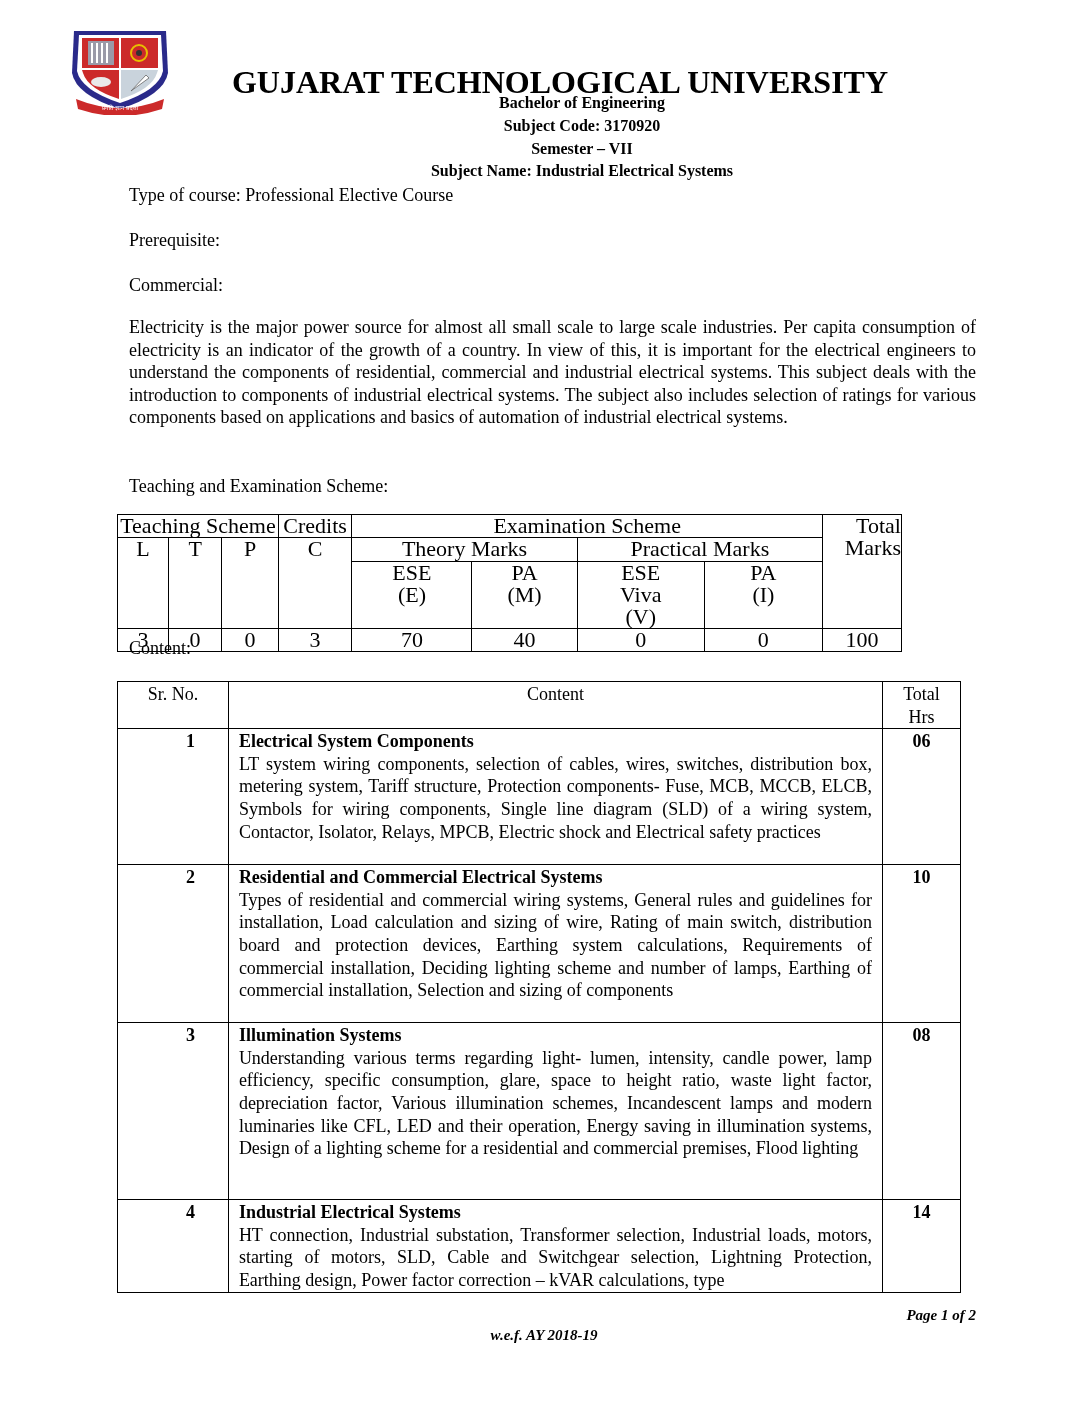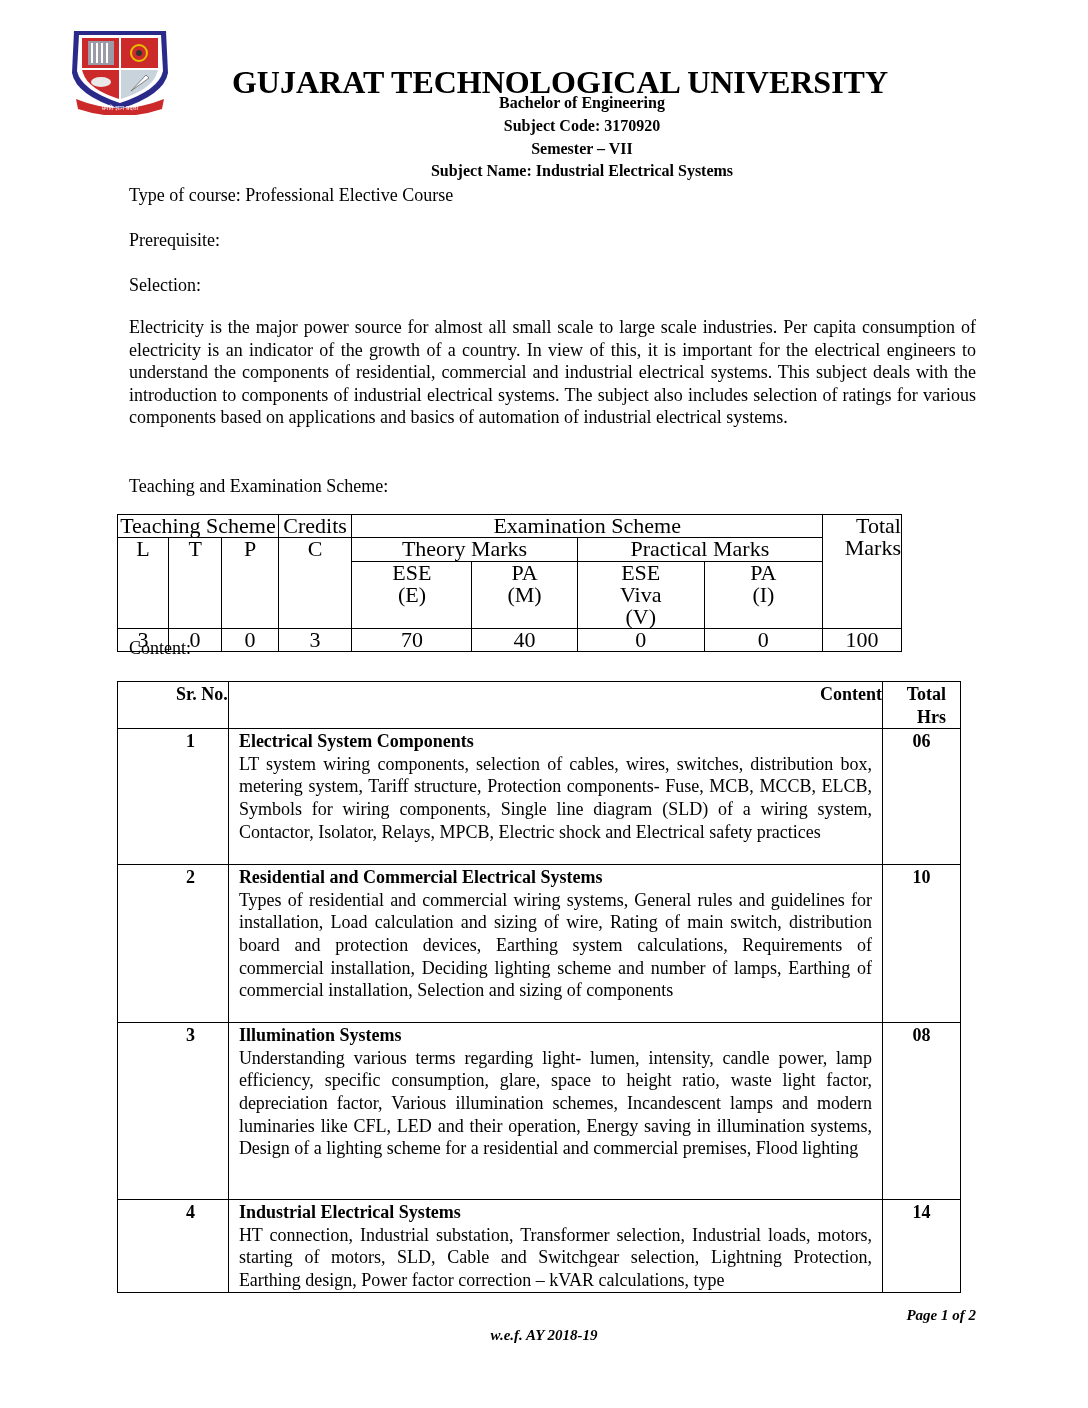--- a/index.html
+++ b/index.html
@@ -9,21 +9,21 @@
   .hdr { left: 0; width: 1088px; text-align: center; font-weight: bold; }
   .univ { top: 64px; font-size: 32px; letter-spacing: 0px; left: 110px; width: 900px; }
   .sub { font-size: 16px; left: 150px; width: 864px; }
   .heading { left: 129px; font-weight: normal; font-size: 18px; }
   .para { left: 129px; top: 316px; width: 847px; font-size: 18px; line-height: 22.6px; text-align: justify; text-align-last: left; }
   table { border-collapse: collapse; position: absolute; }
   td, th { border: 1.4px solid #000; padding: 0; font-weight: normal; vertical-align: top; }
   .scheme { left: 117px; top: 514px; width: 785px; font-size: 22px; line-height: 22px; }
   .scheme td { text-align: center; }
   .content { left: 117px; top: 681px; width: 844px; font-size: 18px; line-height: 22.6px; }
-  .content th { font-weight: bold; text-align: right; padding-top: 1px; }
+  .content th { font-weight: normal; text-align: center; padding-top: 1px; }
   .content td.sr { text-align: right; font-weight: bold; padding-right: 33px; padding-top: 1px; }
   .content td.body { padding: 1px 10px 0 10px; text-align: justify; text-align-last: left; }
   .content td.hrs { text-align: center; font-weight: bold; padding-top: 1px; }
   .ctitle { font-weight: bold; display: block; text-align: left; }
   .footer-page { right: 112px; top: 1307px; font-size: 15px; font-weight: bold; font-style: italic; }
   .footer-wef { left: 0; width: 1088px; text-align: center; top: 1327px; font-size: 15px; font-weight: bold; font-style: italic; }
 </style>
 </head>
 <body>
 
@@ -52,21 +52,21 @@
 </div>
 
 <div class="abs hdr univ">GUJARAT TECHNOLOGICAL UNIVERSITY</div>
 <div class="abs hdr sub" style="top:94px;">Bachelor of Engineering</div>
 <div class="abs hdr sub" style="top:117px;">Subject Code: 3170920</div>
 <div class="abs hdr sub" style="top:140px;">Semester – VII</div>
 <div class="abs hdr sub" style="top:162px;">Subject Name: Industrial Electrical Systems</div>
 
 <div class="abs heading" style="top:185px;">Type of course: Professional Elective Course</div>
 <div class="abs heading" style="top:230px;">Prerequisite:</div>
-<div class="abs heading" style="top:275px;">Selection:</div>
+<div class="abs heading" style="top:275px;">Commercial:</div>
 
 <div class="abs para">Electricity is the major power source for almost all small scale to large scale industries. Per capita consumption of electricity is an indicator of the growth of a country. In view of this, it is important for the electrical engineers to understand the components of residential, commercial and industrial electrical systems. This subject deals with the introduction to components of industrial electrical systems. The subject also includes selection of ratings for various components based on applications and basics of automation of industrial electrical systems.</div>
 
 <div class="abs heading" style="top:476px; text-decoration: none;">Teaching and Examination Scheme:</div>
 
 <table class="scheme">
   <colgroup>
     <col style="width:69px">
       <col style="width:72px">
       <col style="width:78px">

